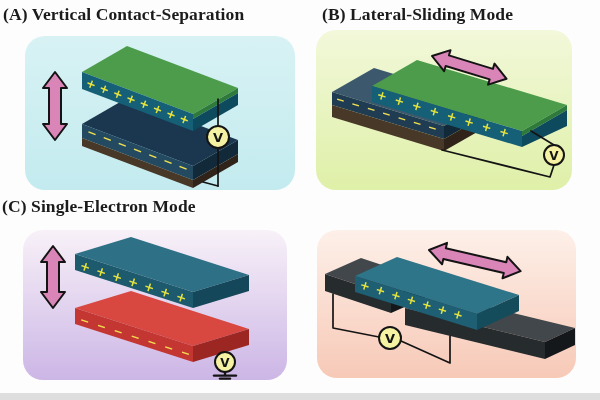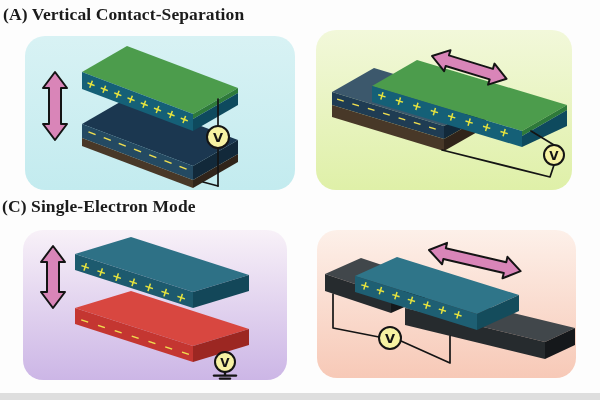--- a/index.html
+++ b/index.html
@@ -39,20 +39,21 @@
   .plus-row{fill:var(--plus);}
   .minus-row{fill:var(--dash);}
   .ground{stroke:var(--ink);stroke-width:2.4;stroke-linecap:round;}
 </style>
 </head>
 <body>
 
 <div id="figure">
 
   <div class="panel-title" style="left:3px;top:4px;">(A) Vertical Contact-Separation</div>
+  <div class="panel-title" style="left:322px;top:4px;">(B) Lateral-Sliding Mode</div>
   <div class="panel-title" style="left:2px;top:196px;">(C) Single-Electron Mode</div>
 
   <div class="panel" id="panel-a">
     <svg viewBox="0 0 270 154">
       <g>
         <polygon class="a-navy-top" points="57,88 168,130 213,104 102,62"></polygon>
         <polygon class="a-navy-front" points="57,88 168,130 168,144 57,102"></polygon>
         <polygon class="brown-front" points="57,102 168,144 168,152 57,110"></polygon>
         <polygon class="navy-side" points="168,130 213,104 213,118 168,144"></polygon>
         <polygon class="brown-side" points="168,144 213,118 213,126 168,152"></polygon>

